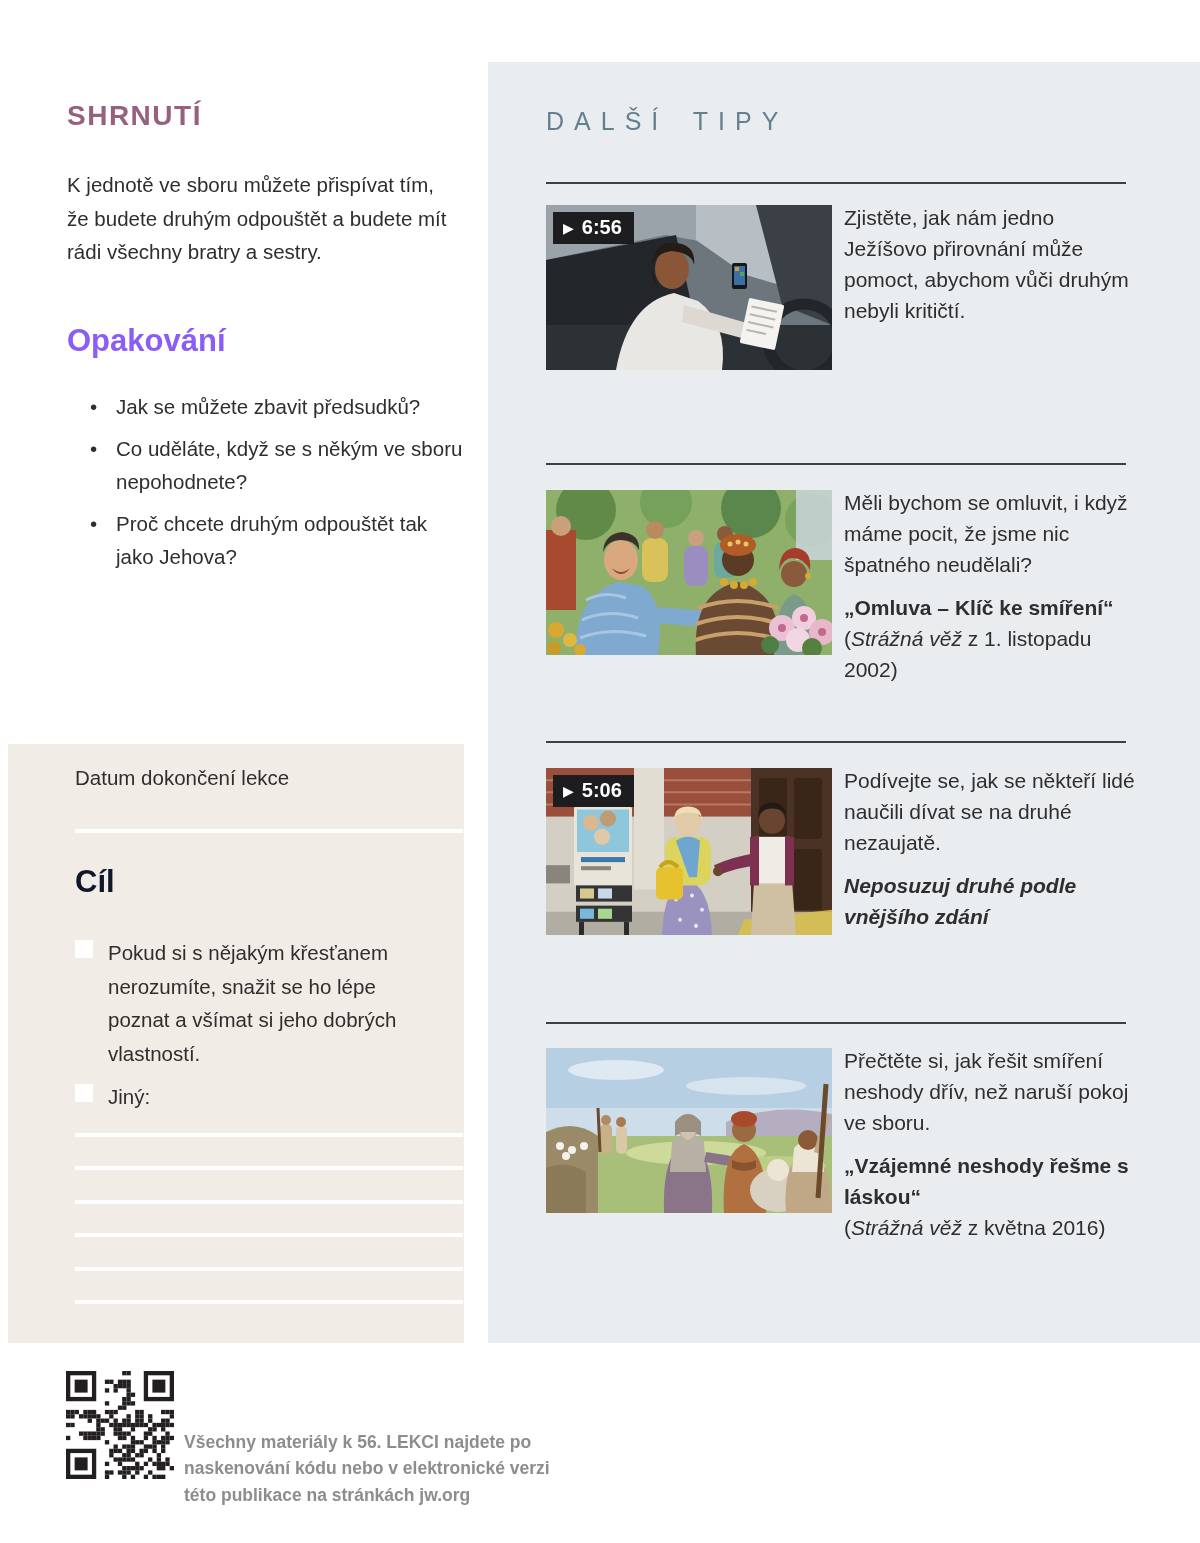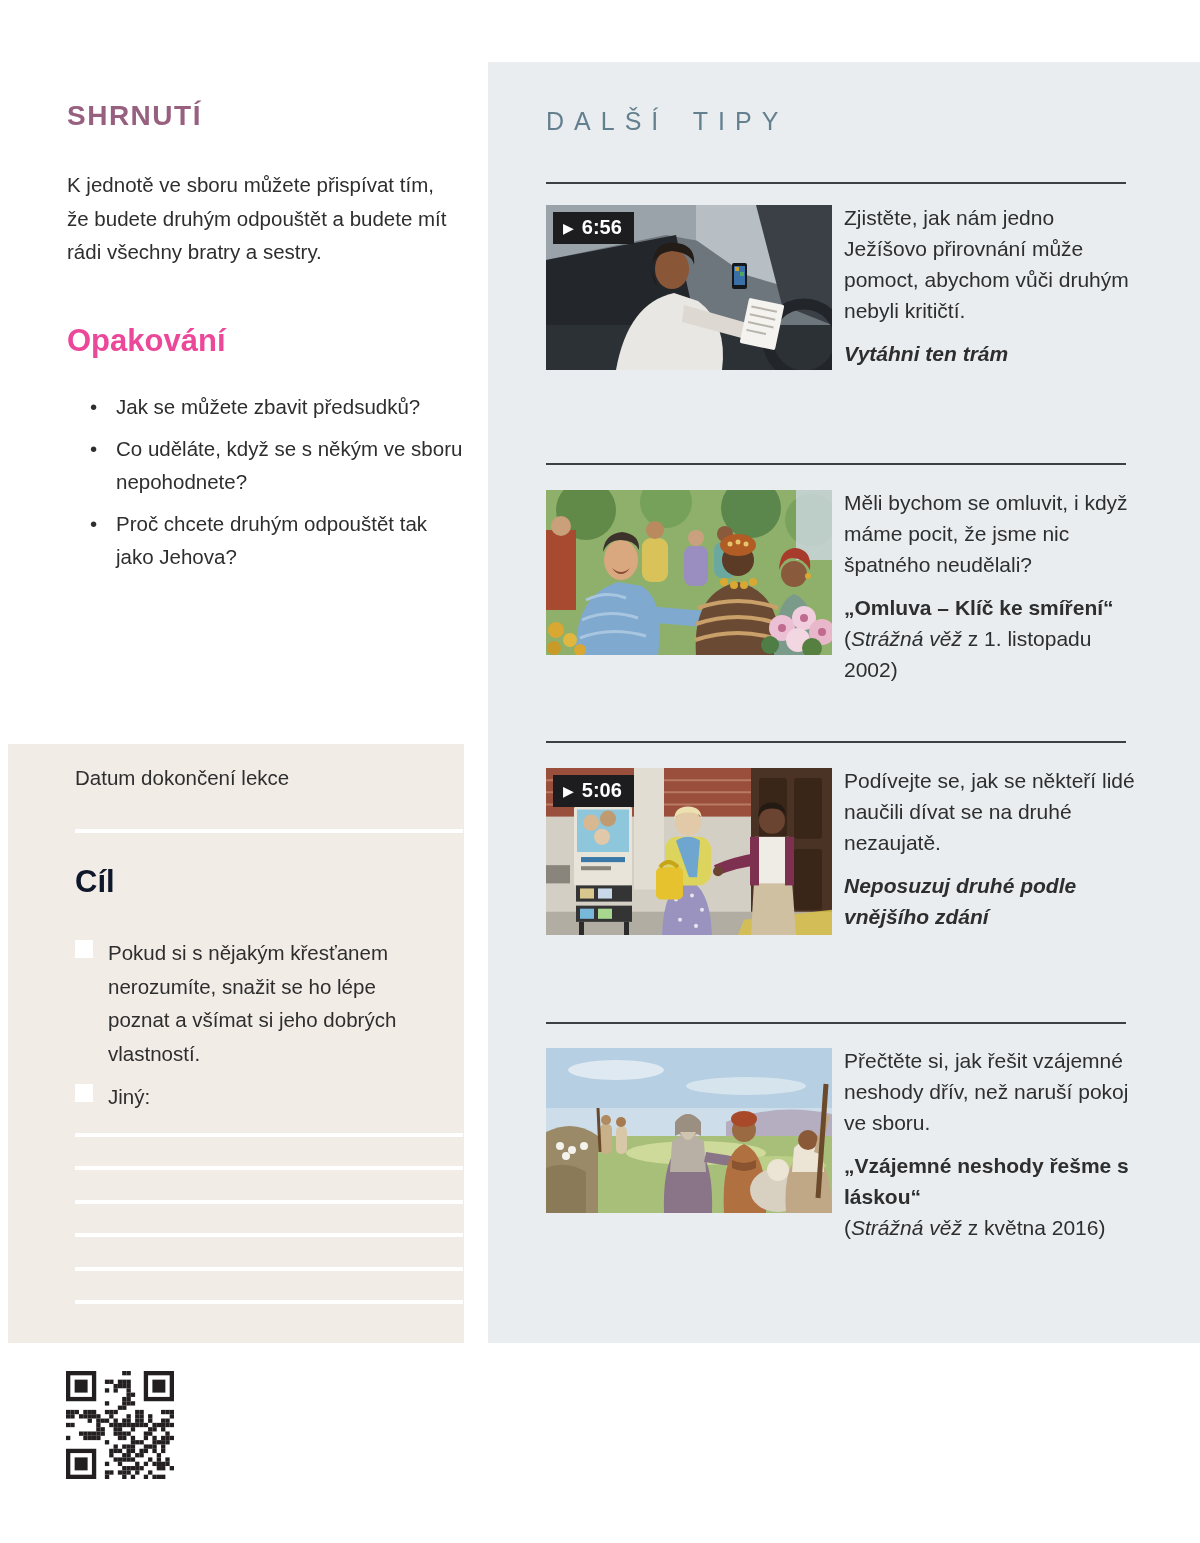--- a/index.html
+++ b/index.html
@@ -3,21 +3,21 @@
 <meta charset="utf-8">
 <style>
   html,body{margin:0;padding:0;background:#ffffff;}
   .page{position:relative;width:1200px;height:1543px;background:#ffffff;overflow:hidden;
         font-family:"Liberation Sans","DejaVu Sans",sans-serif;color:#2e2e2e;}
 
   
   .summary-title{position:absolute;left:67px;top:100px;font-size:28px;font-weight:bold;
                  letter-spacing:1.5px;color:#98607f;}
   .summary-body{position:absolute;left:67px;top:168px;width:392px;font-size:20.5px;line-height:33.5px;}
-  .review-title{position:absolute;left:67px;top:323px;font-size:31px;font-weight:bold;color:#ec4899;}
+  .review-title{position:absolute;left:67px;top:323px;font-size:31px;font-weight:bold;color:#8b5cf6;}
   .review-list{position:absolute;left:90px;top:390px;width:378px;margin:0;padding:0;list-style:none;}
   .review-list li{position:relative;padding-left:26px;font-size:20.5px;line-height:33.5px;margin-bottom:8px;}
   .review-list li .bullet{position:absolute;left:0;top:0;}
 
   
   .goal-box{position:absolute;left:8px;top:744px;width:456px;height:599px;background:#f2ece7;}
   .completion-label{position:absolute;left:67px;top:22px;font-size:20.5px;}
   .fill-line{position:absolute;left:67px;width:388px;height:3.5px;background:#ffffff;}
   .goal-title{position:absolute;left:67px;top:120px;font-size:31px;font-weight:bold;color:#0f172a;}
   .check-item{position:absolute;left:67px;width:345px;}
@@ -125,21 +125,20 @@
             <line x1="202" y1="128" x2="222" y2="128"></line>
         </g>
       </svg>
       <span class="badge">
         <span class="play">▶</span>
         <span>6:56</span>
       </span>
     </div>
     <div class="tip-text" style="top:140px;">
       <p>Zjistěte, jak nám jedno Ježíšovo přirovnání může pomoct, abychom vůči druhým nebyli kritičtí.</p>
-      <p class="ref-video">Vytáhni ten trám</p>
     </div>
 
     <div class="divider" style="top:401px;"></div>
 
     <div class="tip-thumb" style="top:428px;">
       <svg viewBox="0 0 286 165" preserveAspectRatio="none">
         <rect width="286" height="165" fill="#8fb06a"></rect>
         <circle cx="40" cy="20" r="30" fill="#55803f" opacity="0.8"></circle>
         <circle cx="120" cy="12" r="26" fill="#6f9e58" opacity="0.8"></circle>
         <circle cx="205" cy="18" r="30" fill="#4e7d46" opacity="0.8"></circle>
@@ -311,21 +310,21 @@
         <ellipse cx="232" cy="142" rx="28" ry="22" fill="#d8d0c0"></ellipse>
         <circle cx="232" cy="122" r="11" fill="#ece4d4"></circle>
         <path d="M240 165 Q236 110 262 102 Q286 112 286 165 Z" fill="#c0a886"></path>
         <path d="M248 100 Q262 84 276 98 L278 124 L246 124 Z" fill="#ece4d4"></path>
         <circle cx="262" cy="92" r="10" fill="#8a5a38"></circle>
         <path d="M268 104 L278 66 L284 68 L274 106 Z" fill="#c0a886"></path>
         <line x1="280" y1="36" x2="272" y2="150" stroke="#6a4a2a" stroke-width="5"></line>
       </svg>
     </div>
     <div class="tip-text" style="top:983px;">
-      <p>Přečtěte si, jak řešit vzájemné neshody dřív, než naruší pokoj ve sboru.</p>
+      <p>Přečtěte si, jak řešit smíření neshody dřív, než naruší pokoj ve sboru.</p>
       <p class="ref-article">„Vzájemné neshody řešme s láskou“</p>
       <p class="ref-source"><span>(</span><span class="src-name">Strážná věž</span><span> z května 2016)</span></p>
     </div>
   </div>
 
   <svg class="qr" viewBox="0 0 108 108">
     <rect width="108" height="108" fill="#ffffff"></rect>
     <g id="qr-modules">
         <rect x="56.16" y="0.00" width="4.32" height="4.32" fill="#231f20"></rect>
         <rect x="60.48" y="0.00" width="4.32" height="4.32" fill="#231f20"></rect>
@@ -514,14 +513,15 @@
         <rect x="4.32" y="4.32" width="21.6" height="21.6" fill="#ffffff"></rect>
         <rect x="8.64" y="8.64" width="12.96" height="12.96" fill="#231f20"></rect>
         <rect x="77.76" y="0" width="30.240000000000002" height="30.240000000000002" fill="#231f20"></rect>
         <rect x="82.08000000000001" y="4.32" width="21.6" height="21.6" fill="#ffffff"></rect>
         <rect x="86.4" y="8.64" width="12.96" height="12.96" fill="#231f20"></rect>
         <rect x="0" y="77.76" width="30.240000000000002" height="30.240000000000002" fill="#231f20"></rect>
         <rect x="4.32" y="82.08000000000001" width="21.6" height="21.6" fill="#ffffff"></rect>
         <rect x="8.64" y="86.4" width="12.96" height="12.96" fill="#231f20"></rect>
       </g>
   </svg>
+  <p class="footer-text">Všechny materiály k 56. LEKCI najdete po naskenování kódu nebo v elektronické verzi této publikace na stránkách jw.org</p>
 
 </div>
 
 </body></html>

